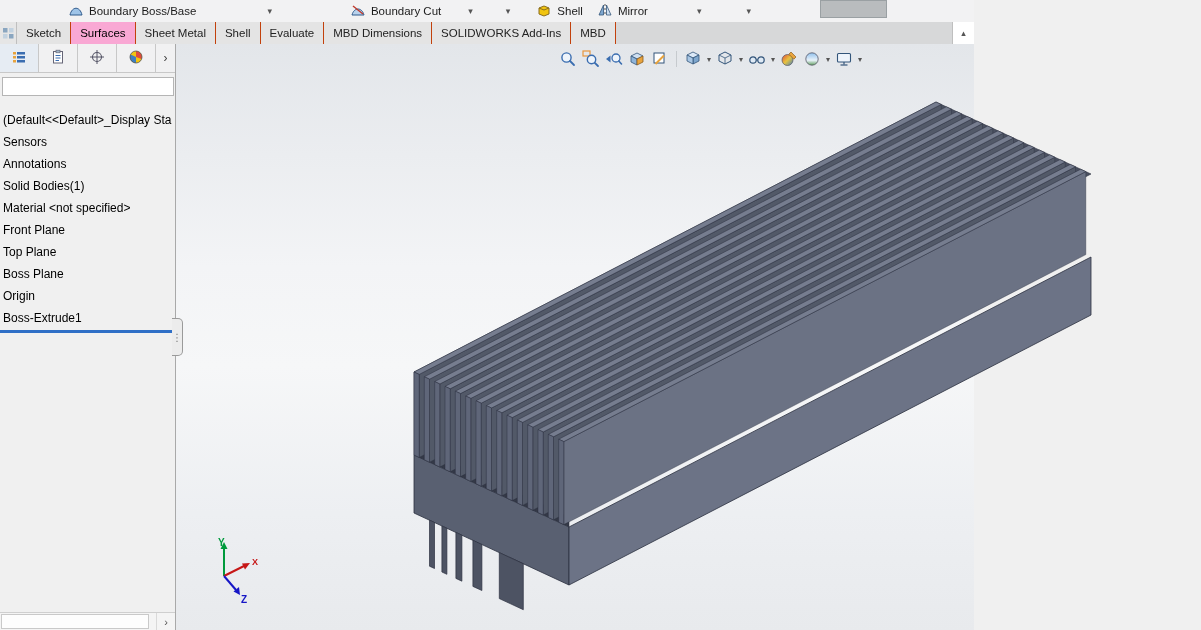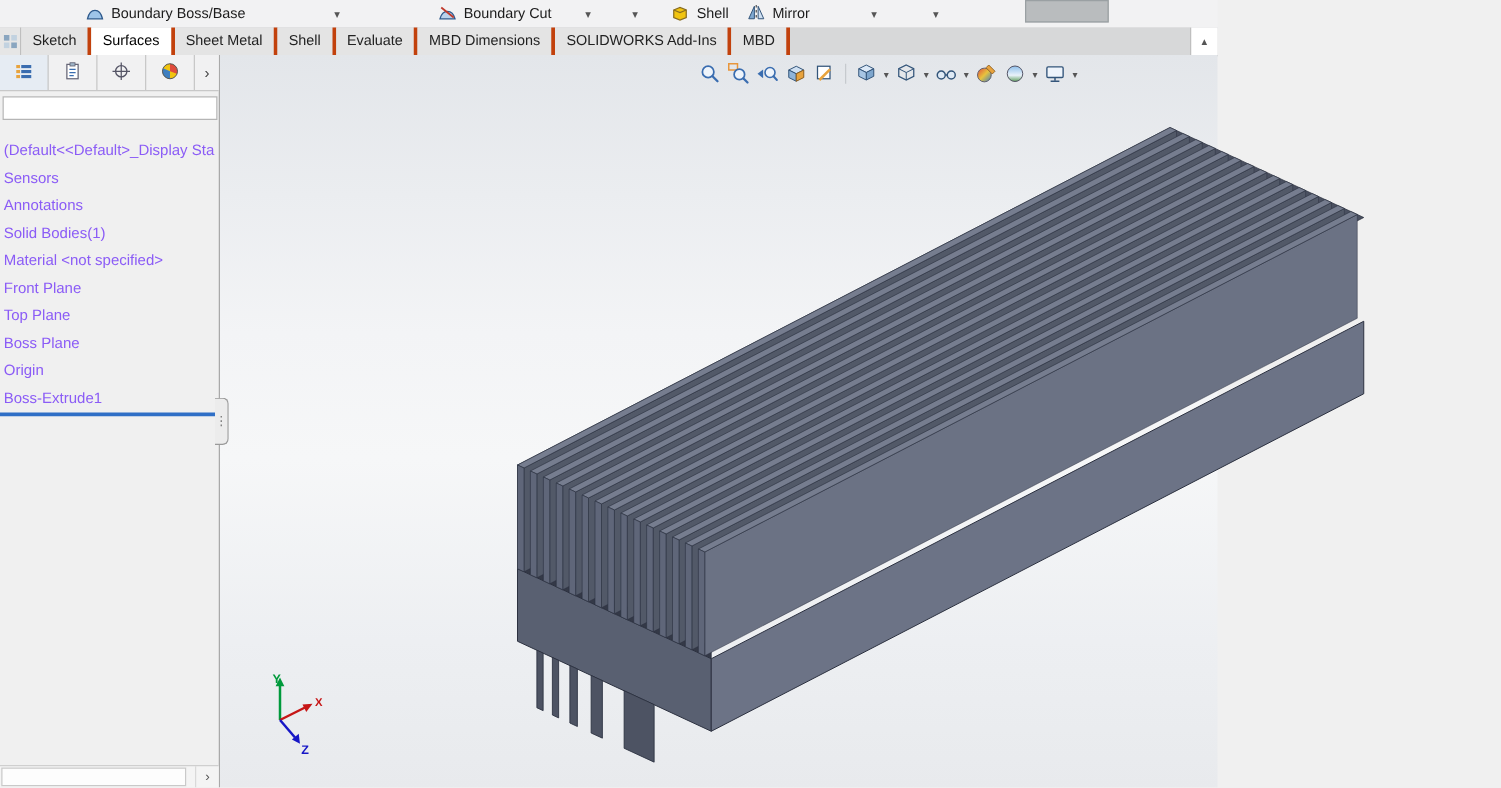--- a/index.html
+++ b/index.html
@@ -10,36 +10,36 @@
   .top-toolbar{position:absolute;top:0;left:0;right:0;height:22px;background:#f2f2f3;
     display:flex;align-items:center;border-bottom:1px solid #dcdcdc;}
   .tb-btn{display:flex;align-items:center;gap:5px;height:22px;font-size:11.5px;white-space:nowrap;cursor:default;}
   .caret{font-size:9px;color:#555;line-height:1;}
   .gray-block{position:absolute;left:820px;top:0;width:65px;height:16px;background:#b9bcbe;border:1px solid #9aa0a3;}
 
   
   .tab-strip{position:absolute;top:22px;left:0;right:0;height:22px;background:#d7d8d9;
     display:flex;align-items:stretch;border-bottom:1px solid #b9b9b9;}
   .strip-icon{width:16px;display:flex;align-items:center;justify-content:center;border-right:1px solid #bfbfbf;background:#e6e6e6;}
-  .tab{display:flex;align-items:center;padding:0 9px;background:#e4e4e4;border-right:3px solid #c2410c;
+  .tab{display:flex;align-items:center;padding:0 9px;background:#e4e4e4;border-right:1px solid #c2410c;
     font-size:11.5px;color:#222;cursor:default;}
-  .tab.active{background:#ffffff;color:#000;}
+  .tab.active{background:#f9a8d4;color:#000;}
   .tab-strip-end{margin-left:auto;width:21px;background:#ffffff;display:flex;align-items:center;justify-content:center;
     border-left:1px solid #bfbfbf;color:#555;font-size:9px;}
 
   
   .panel{position:absolute;top:44px;left:0;width:175px;bottom:0;background:#f0f0f0;border-right:1px solid #a9a9a9;}
   .panel-tabs{display:flex;height:28px;border-bottom:1px solid #c8c8c8;background:#f1f1f2;align-items:stretch;}
   .panel-tab{flex:0 0 38px;display:flex;align-items:center;justify-content:center;border-right:1px solid #c8c8c8;}
   .panel-tab.active{background:#e6ecf3;}
   .panel-expand{flex:1;display:flex;align-items:center;justify-content:center;color:#444;font-size:12px;}
   .filter-box{display:block;margin:4px 3px 0 2px;height:15px;border:1px solid #b5b5b5;background:#fff;
     width:166px;font-size:11px;font-family:"Liberation Sans",sans-serif;}
   .tree{margin-top:13px;}
-  .tree-item{height:22px;line-height:22px;white-space:nowrap;overflow:hidden;padding-left:3px;font-size:12px;color:#8b5cf6;cursor:default;}
+  .tree-item{height:22px;line-height:22px;white-space:nowrap;overflow:hidden;padding-left:3px;font-size:12px;color:#000000;cursor:default;}
   .rollback{height:0;border-top:3px solid #2f6fc6;margin-top:1px;}
   .splitter-grip{position:absolute;right:-8px;top:274px;width:10px;height:36px;background:#ececec;
     border:1px solid #9a9a9a;border-left:none;border-radius:0 5px 5px 0;z-index:6;
     display:flex;align-items:center;justify-content:center;color:#777;font-size:10px;}
   .panel-scroll{position:absolute;bottom:0;left:0;width:175px;height:17px;background:#f4f4f4;
     border-top:1px solid #cfcfcf;display:flex;align-items:stretch;}
   .scroll-thumb{width:146px;background:#fdfdfd;border:1px solid #c9c9c9;margin:1px;}
   .scroll-btn{margin-left:auto;width:18px;display:flex;align-items:center;justify-content:center;color:#555;
     border-left:1px solid #d9d9d9;font-size:11px;}
 

